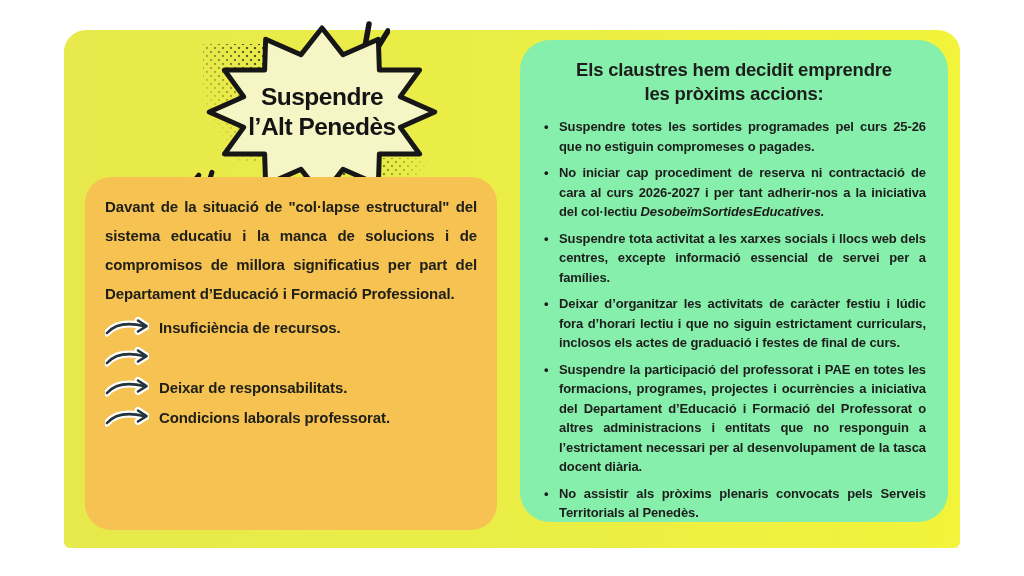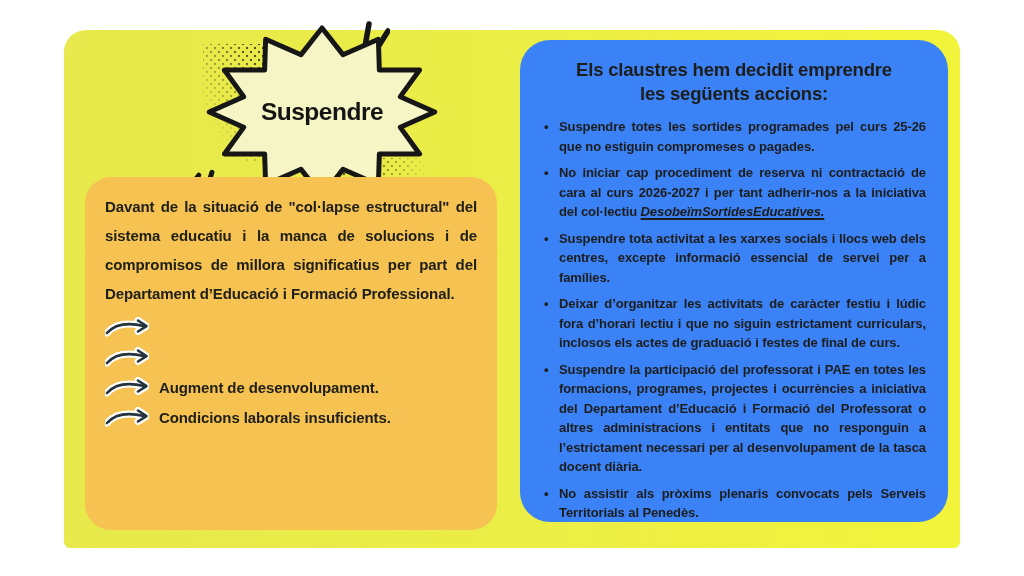--- a/index.html
+++ b/index.html
@@ -38,29 +38,29 @@
   
   .left-card { position:absolute; left:85px; top:177px; width:412px; height:353px;
     background:#f6c353; border-radius:26px; padding:15px 20px 18px 20px; color:#202018; }
   .intro { font-weight:700; font-size:15px; line-height:29px; text-align:justify;
     letter-spacing:-0.1px; margin-bottom:5px; }
   .impact-item { font-weight:700; font-size:15px; line-height:30px; letter-spacing:-0.1px; }
   .impact-item svg { display:inline-block; vertical-align:-4px; margin-right:10px; }
 
   
   .right-card { position:absolute; left:520px; top:40px; width:428px; height:482px;
-    background:#3b82f6; border-radius:30px; padding:18px 22px 12px 22px; color:#1d1d1b; }
+    background:#86efac; border-radius:30px; padding:18px 22px 12px 22px; color:#1d1d1b; }
   .actions-title { text-align:center; font-weight:700; font-size:18.5px; line-height:24px;
     letter-spacing:-0.2px; margin-bottom:11px; }
   .actions-title span { display:block; }
   ul.actions { list-style:none; }
   ul.actions li { position:relative; padding-left:17px; font-weight:700; font-size:13px;
     line-height:19.5px; text-align:justify; letter-spacing:-0.1px; margin-bottom:7px; }
   ul.actions li::before { content:"•"; position:absolute; left:2px; top:0; }
-  .action-emph { font-style:italic; text-decoration:underline;
+  .action-emph { font-style:italic; 
     text-decoration-thickness:2px; text-underline-offset:2px; }
 </style>
 </head>
 <body>
 
 <div class="canvas">
 
   <div class="main-bg"></div>
 
   <div class="dots dots-a"></div>
@@ -78,57 +78,58 @@
       <path d="M26 31 L36 15" stroke="#151515" stroke-width="5.5" stroke-linecap="round" fill="none"></path>
     </svg>
   </div>
 
   <div class="badge-wrap">
     <svg viewBox="0 0 240 180" aria-hidden="true">
       <polygon fill="#f5f5c5" stroke="#161616" stroke-width="5" stroke-linejoin="round" points="120,5 141.2,32 177,16.4 178,47.6 218.7,47.5 199.2,74.5 234,90 199.2,105.5 218.7,132.5 178,132.4 177,163.6 141.2,148 120,175 98.8,148 63,163.6 62,132.4 21.3,132.5 40.8,105.5 6,90 40.8,74.5 21.3,47.5 62,47.6 63,16.4 98.8,32"></polygon>
     </svg>
     <div class="badge-text">
       <div>Suspendre</div>
+      <div>l’Alt Penedès</div>
     </div>
   </div>
 
   <div class="left-card">
     <p class="intro">Davant de la situació de "col·lapse estructural" del sistema educatiu i la manca de solucions i de compromisos de millora significatius per part del Departament d’Educació i Formació Professional.</p>
     <div id="impact-list">
         <div class="impact-item"><svg width="44" height="20" viewBox="0 0 44 20" aria-hidden="true">
     <path d="M2 16 C 9 8, 22 5, 39 9" fill="none" stroke="#ffffff" stroke-width="7" stroke-linecap="round"></path>
     <path d="M33 3.5 L41.5 9.2 L33 14.5" fill="none" stroke="#ffffff" stroke-width="7" stroke-linecap="round" stroke-linejoin="round"></path>
     <path d="M2 16 C 9 8, 22 5, 39 9" fill="none" stroke="#25333d" stroke-width="2.6" stroke-linecap="round"></path>
     <path d="M33 3.5 L41.5 9.2 L33 14.5" fill="none" stroke="#25333d" stroke-width="2.6" stroke-linecap="round" stroke-linejoin="round"></path>
-  </svg></div>
+  </svg><span>Insuficiència de recursos.</span></div>
         <div class="impact-item"><svg width="44" height="20" viewBox="0 0 44 20" aria-hidden="true">
     <path d="M2 16 C 9 8, 22 5, 39 9" fill="none" stroke="#ffffff" stroke-width="7" stroke-linecap="round"></path>
     <path d="M33 3.5 L41.5 9.2 L33 14.5" fill="none" stroke="#ffffff" stroke-width="7" stroke-linecap="round" stroke-linejoin="round"></path>
     <path d="M2 16 C 9 8, 22 5, 39 9" fill="none" stroke="#25333d" stroke-width="2.6" stroke-linecap="round"></path>
     <path d="M33 3.5 L41.5 9.2 L33 14.5" fill="none" stroke="#25333d" stroke-width="2.6" stroke-linecap="round" stroke-linejoin="round"></path>
   </svg></div>
         <div class="impact-item"><svg width="44" height="20" viewBox="0 0 44 20" aria-hidden="true">
     <path d="M2 16 C 9 8, 22 5, 39 9" fill="none" stroke="#ffffff" stroke-width="7" stroke-linecap="round"></path>
     <path d="M33 3.5 L41.5 9.2 L33 14.5" fill="none" stroke="#ffffff" stroke-width="7" stroke-linecap="round" stroke-linejoin="round"></path>
     <path d="M2 16 C 9 8, 22 5, 39 9" fill="none" stroke="#25333d" stroke-width="2.6" stroke-linecap="round"></path>
     <path d="M33 3.5 L41.5 9.2 L33 14.5" fill="none" stroke="#25333d" stroke-width="2.6" stroke-linecap="round" stroke-linejoin="round"></path>
-  </svg><span>Augment de desenvolupament.</span></div>
+  </svg><span>Deixar de responsabilitats.</span></div>
         <div class="impact-item"><svg width="44" height="20" viewBox="0 0 44 20" aria-hidden="true">
     <path d="M2 16 C 9 8, 22 5, 39 9" fill="none" stroke="#ffffff" stroke-width="7" stroke-linecap="round"></path>
     <path d="M33 3.5 L41.5 9.2 L33 14.5" fill="none" stroke="#ffffff" stroke-width="7" stroke-linecap="round" stroke-linejoin="round"></path>
     <path d="M2 16 C 9 8, 22 5, 39 9" fill="none" stroke="#25333d" stroke-width="2.6" stroke-linecap="round"></path>
     <path d="M33 3.5 L41.5 9.2 L33 14.5" fill="none" stroke="#25333d" stroke-width="2.6" stroke-linecap="round" stroke-linejoin="round"></path>
-  </svg><span>Condicions laborals insuficients.</span></div>
+  </svg><span>Condicions laborals professorat.</span></div>
       </div>
   </div>
 
   <div class="right-card">
     <div class="actions-title">
       <span>Els claustres hem decidit emprendre</span>
-      <span>les següents accions:</span>
+      <span>les pròxims accions:</span>
     </div>
     <ul class="actions" id="actions-list">
         <li><span>Suspendre totes les sortides programades pel curs 25-26 que no estiguin compromeses o pagades.</span></li>
         <li><span>No iniciar cap procediment de reserva ni contractació de cara al curs 2026-2027 i per tant adherir-nos a la iniciativa del col·lectiu </span><span class="action-emph">DesobeïmSortidesEducatives.</span></li>
         <li><span>Suspendre tota activitat a les xarxes socials i llocs web dels centres, excepte informació essencial de servei per a famílies.</span></li>
         <li><span>Deixar d’organitzar les activitats de caràcter festiu i lúdic fora d’horari lectiu i que no siguin estrictament curriculars, inclosos els actes de graduació i festes de final de curs.</span></li>
         <li><span>Suspendre la participació del professorat i PAE en totes les formacions, programes, projectes i ocurrències a iniciativa del Departament d’Educació i Formació del Professorat o altres administracions i entitats que no responguin a l’estrictament necessari per al desenvolupament de la tasca docent diària.</span></li>
         <li><span>No assistir als pròxims plenaris convocats pels Serveis Territorials al Penedès.</span></li>
       </ul>
   </div>

